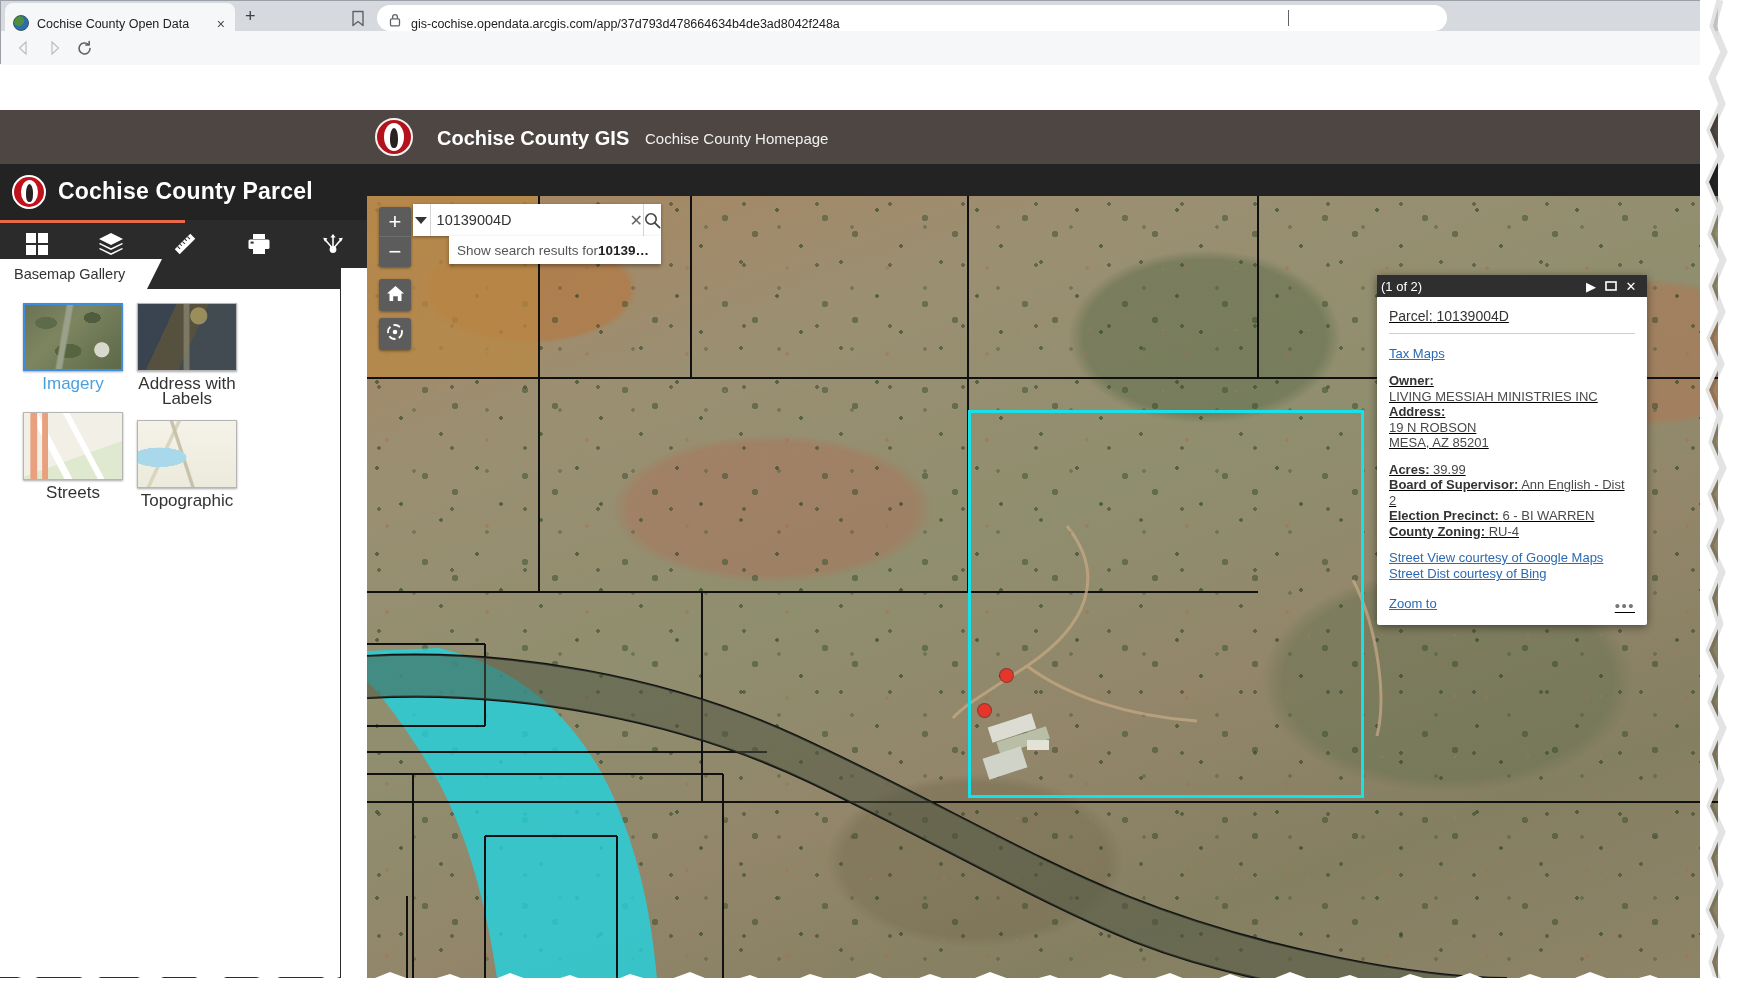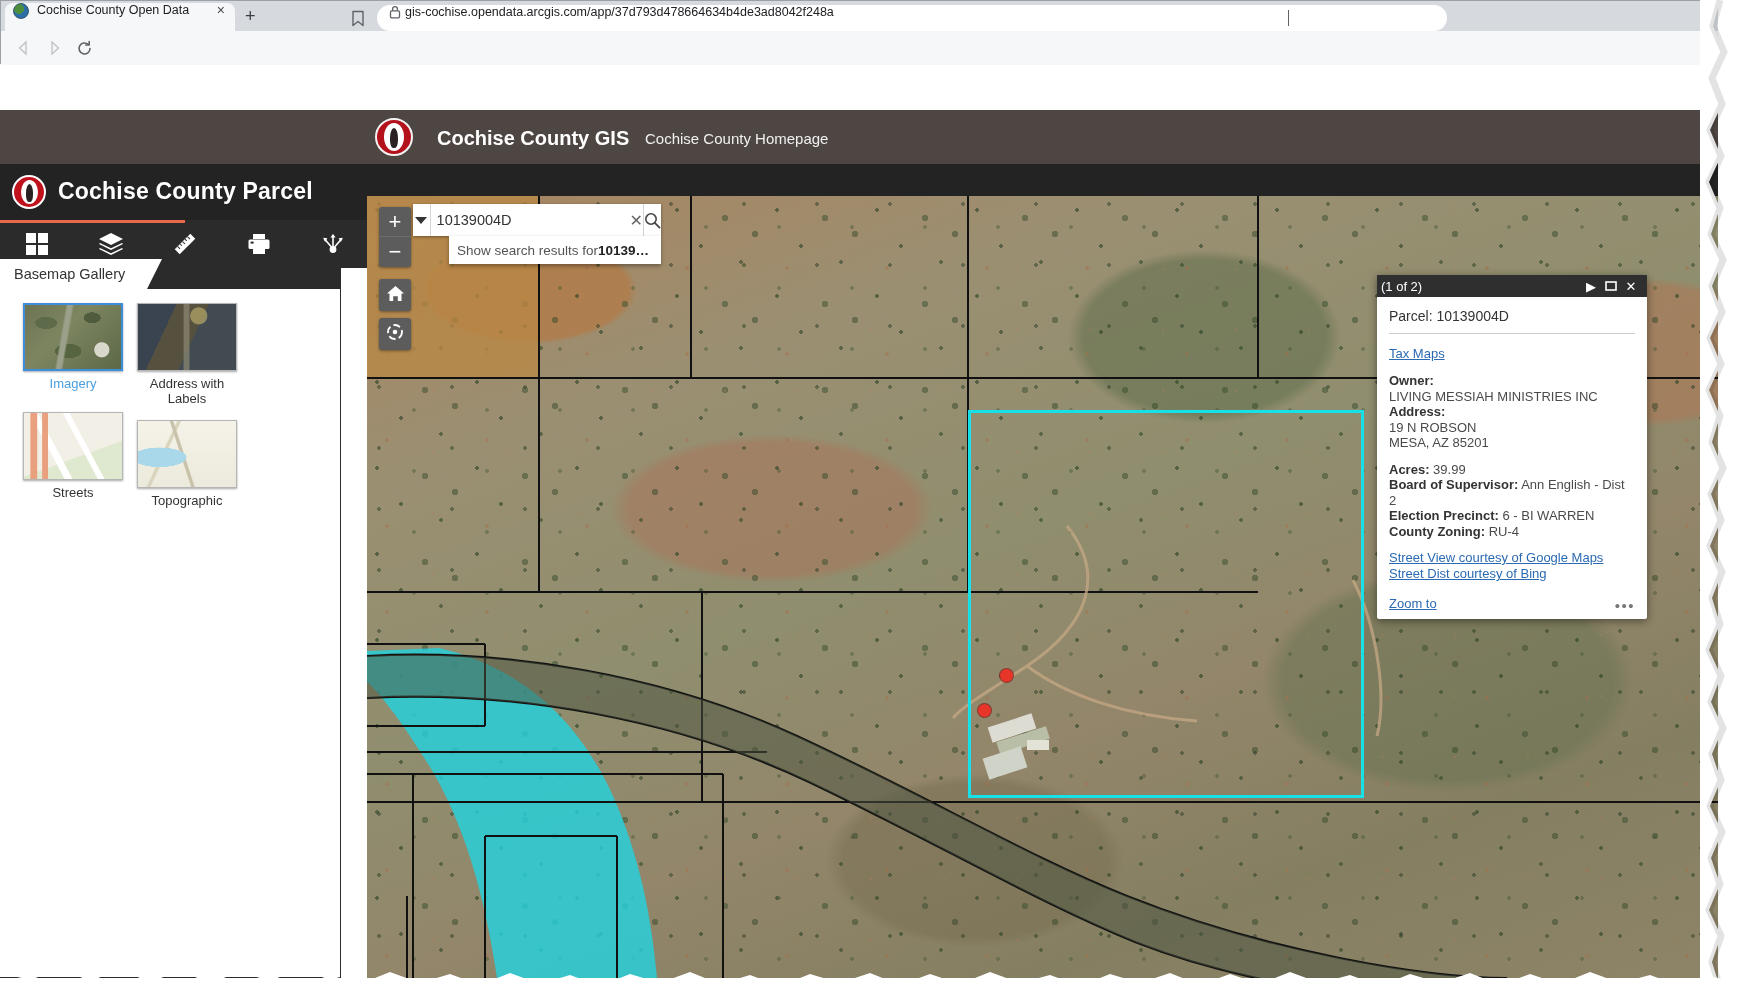--- a/index.html
+++ b/index.html
@@ -33,21 +33,21 @@
     width: 100%; height: 30px;
     background: #d6dade;
   }
   .tab {
     position: absolute;
     left: 4px; top: 2px;
     width: 230px; height: 28px;
     background: #f6f7f8;
     border-top-left-radius: 8px;
     border-top-right-radius: 8px;
-    display: flex; align-items: flex-start;
+    display: flex; align-items: flex-end;
     padding: 0 8px;
     gap: 8px;
   }
   .tab-favicon {
     width: 16px; height: 16px; border-radius: 50%;
     background: radial-gradient(circle at 35% 35%, #4e8f3e 0 38%, #2d6ea8 40% 100%);
     border: 1px solid #356; flex: 0 0 auto;
   }
   .tab-title {
     font-size: 12.5px; color: #202124;
@@ -75,23 +75,23 @@
     display: flex; align-items: center; justify-content: center;
     color: #5f6368;
   }
   .nav-btn.disabled { color: #bdc1c6; }
   .urlbar {
     position: absolute;
     left: 376px; top: 4px;
     width: 1070px; height: 26px;
     background: #ffffff;
     border-radius: 13px;
-    display: flex; align-items: flex-start;
+    display: flex; align-items: flex-end;
     padding: 0 12px;
-    gap: 4px;
+    gap: 10px;
   }
   .urlbar .lock { flex: 0 0 auto; }
   .url-text {
     font-size: 12.5px; color: #202124;
     white-space: nowrap; overflow: hidden;
   }
   .url-caret {
     position: absolute; left: 1287px; top: 9px;
     width: 1px; height: 16px; background: #5f6368;
   }
@@ -249,21 +249,21 @@
     width: 100px; height: 68px;
     border: 1px solid #b5b5b5;
     background-size: cover;
     box-shadow: 0 1px 2px rgba(0,0,0,.35);
   }
   .basemap-item.selected .basemap-thumb {
     border: 2px solid #3d8ddd;
   }
   .basemap-label {
     margin-top: 5px;
-    font-size: 13px; color: #333333;
+    font-size: 17px; color: #333333;
     text-align: center; line-height: 15px;
   }
   .basemap-item.selected .basemap-label { color: #4a9fe0; }
 
   
   .th-imagery {
     background:
       radial-gradient(ellipse 18px 10px at 22% 28%, #5d6b4a 0 60%, transparent 61%),
       radial-gradient(ellipse 14px 9px at 70% 20%, #4f5d3e 0 60%, transparent 61%),
       radial-gradient(ellipse 22px 12px at 45% 72%, #56643f 0 60%, transparent 61%),
@@ -450,21 +450,21 @@
     display: flex; align-items: center;
     padding: 0 6px 0 4px;
     color: #ffffff; font-size: 13px;
   }
   .popup-count { flex: 1 1 auto; white-space: nowrap; }
   .popup-ctl {
     width: 20px; height: 20px;
     display: flex; align-items: center; justify-content: center;
     cursor: pointer; color: #ffffff;
   }
-  .popup-body { padding: 11px 12px 8px 12px; }
+  .popup-body { padding: 11px 12px 14px 12px; text-decoration: underline; }
   .popup-parcel {
     font-size: 14px; color: #333333; font-weight: normal;
     padding-bottom: 9px; border-bottom: 1px solid #cfcfcf;
     white-space: nowrap;
   }
   .popup-link {
     display: inline-block;
     font-size: 13px; color: #2b6ab3;
     text-decoration: underline; cursor: pointer;
   }

